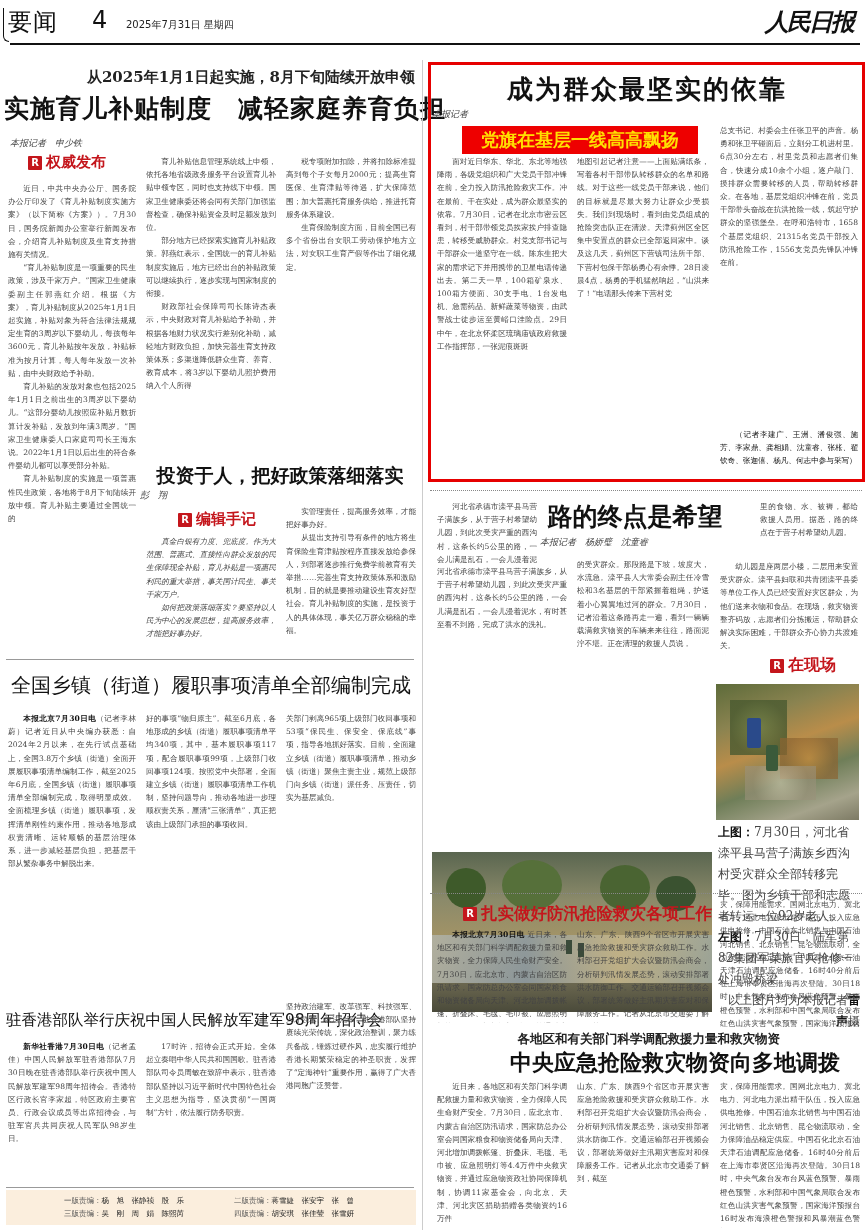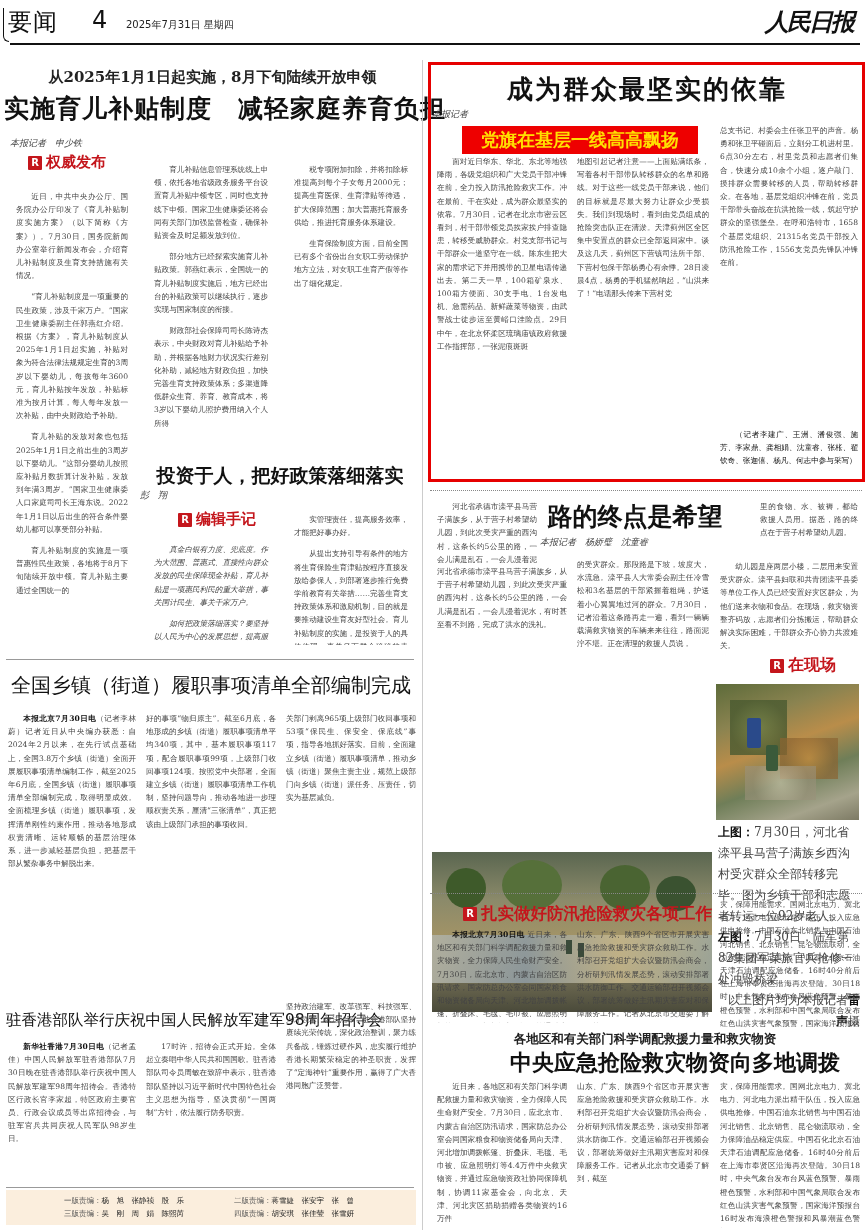--- a/index.html
+++ b/index.html
@@ -5,25 +5,25 @@
 *{box-sizing:border-box;margin:0;padding:0}
 body{width:867px;height:1231px;background:#fff;font-family:"DejaVu Serif",serif;color:#222;position:relative;overflow:hidden}
 .abs{position:absolute}
 .masthead{left:0;top:0;width:867px;height:46px}
 .mh-section{left:8px;top:6px;font-family:"DejaVu Sans",sans-serif;font-size:24px;font-weight:400;color:#111;letter-spacing:1px}
 .mh-bracket{left:3px;top:8px;width:6px;height:34px;border-left:1.5px solid #111;border-bottom:1.5px solid #111;border-bottom-left-radius:6px}
 .mh-page{left:92px;top:6px;font-family:"DejaVu Sans",sans-serif;font-size:24px;color:#111}
 .mh-date{left:126px;top:18px;font-family:"DejaVu Sans",sans-serif;font-size:10px;color:#222}
 .mh-logo{right:14px;top:6px;font-family:"DejaVu Serif",serif;font-style:italic;font-size:24px;font-weight:700;color:#111;letter-spacing:-2px}
 .mh-rule{left:10px;top:43px;width:850px;height:1.5px;background:#111}
-.kicker{font-family:"DejaVu Serif",serif;font-weight:700;color:#222;text-align:center}
+.kicker{font-family:"DejaVu Serif",serif;font-weight:700;color:#222;text-align:right}
 .headline{font-family:"DejaVu Sans",sans-serif;font-weight:700;color:#111;text-align:center;white-space:nowrap}
 .byline{font-size:9px;color:#444;text-align:left;font-style:italic}
 .col{font-size:7.6px;line-height:13.2px;color:#444;text-align:justify;overflow:hidden;text-indent:2em}
-.col p{margin:8px}
+.col p{margin:0}
 .rlabel{font-family:"DejaVu Sans",sans-serif;font-weight:700;color:#c4161c;display:flex;align-items:center;gap:4px}
 .r-icon{display:inline-block;width:14px;height:14px;background:#c4161c;color:#fff;font-size:10px;line-height:14px;text-align:center;font-weight:700;border-radius:1px}
 .hr-solid{height:1px;background:#999}
 .hr-dot{height:0;border-top:1.5px dotted #888}
 .redbox{left:428px;top:62px;width:437px;height:420px;border:3px solid #e60000}
 .banner{background:#e00;color:#ffe000;font-family:"DejaVu Sans",sans-serif;font-weight:700;font-size:18px;text-align:center;padding:2px 0}
 .photo{background:linear-gradient(160deg,#5d6b3a 0%,#8a8350 25%,#b98d4a 45%,#6f7e58 65%,#a5a38b 85%,#7d7a64 100%);position:relative;overflow:hidden}
 .photo .p1{position:absolute;left:10%;top:12%;width:40%;height:40%;background:radial-gradient(circle,#6b7c44 0%,#4a5a30 70%);opacity:.8}
 .photo .p2{position:absolute;left:45%;top:40%;width:40%;height:30%;background:radial-gradient(circle,#c78a3a 0%,#8b6431 70%);opacity:.7}
 .photo .p3{position:absolute;left:20%;top:60%;width:50%;height:25%;background:radial-gradient(circle,#d8d0b8 0%,#9a917a 70%);opacity:.6}

